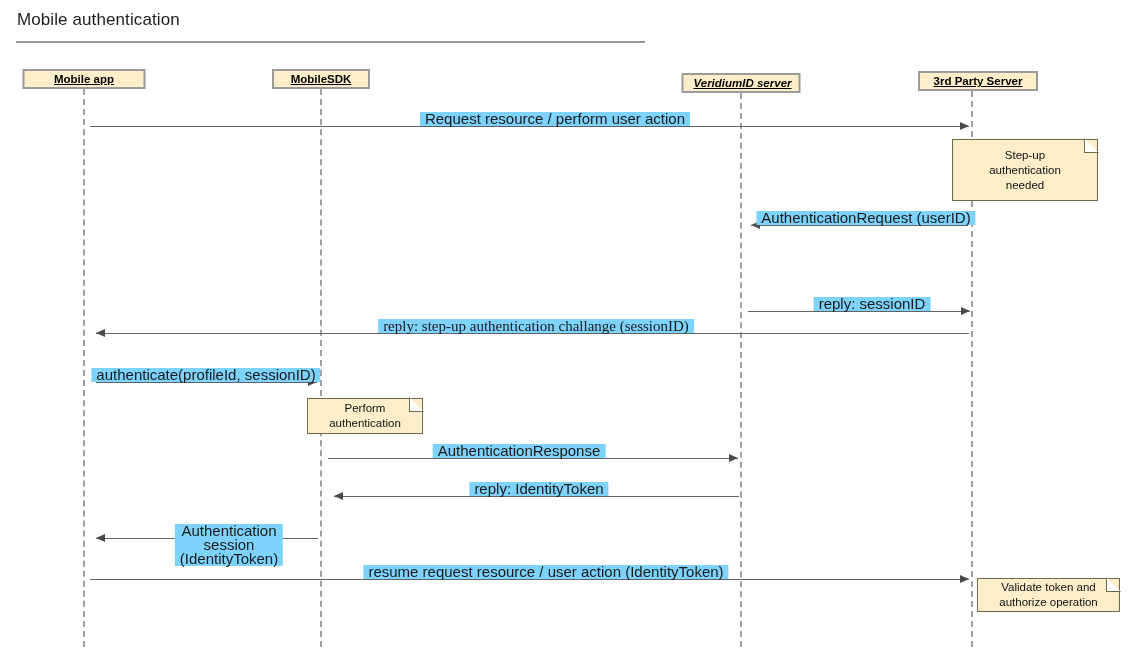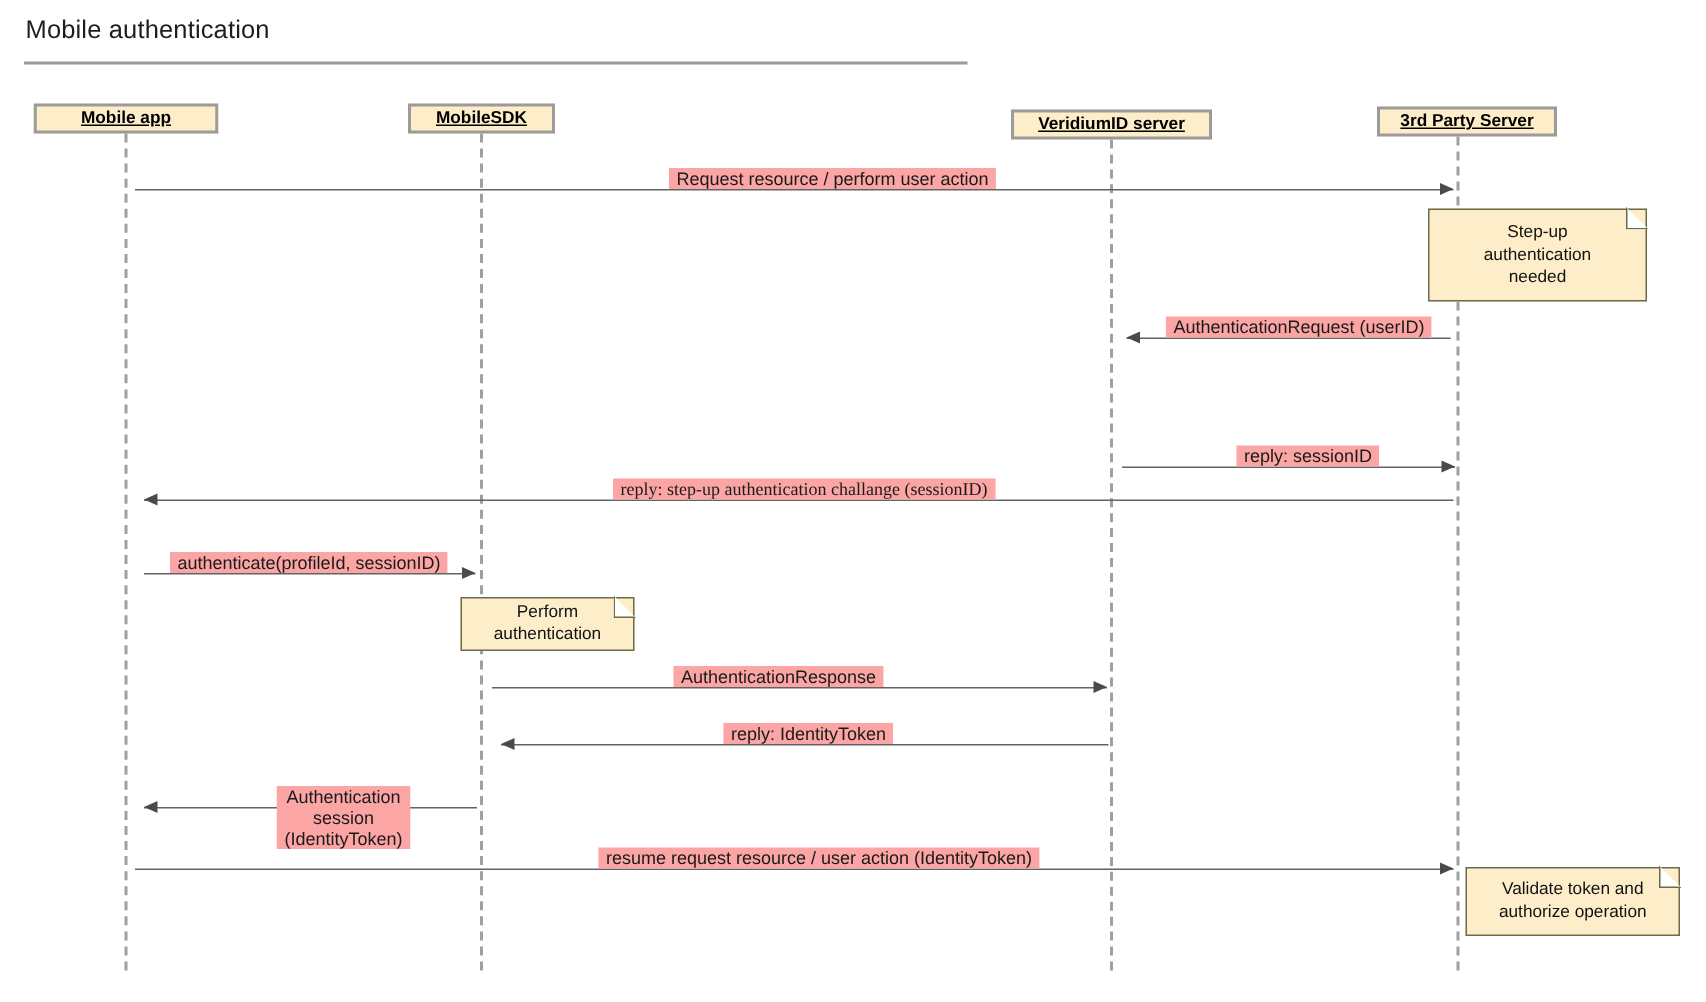--- a/index.html
+++ b/index.html
@@ -88,23 +88,23 @@
   }
   .msg.to-right .head {
     border-left: 9px solid #4a4a4a;
   }
   .msg.to-left .head {
     border-right: 9px solid #4a4a4a;
   }
   .msg .label {
     position: absolute;
     transform: translateX(-50%);
-    background: #fca5a5;
+    background: #7dd3fc;
     padding: 0 5px;
-    font-size: 12px;
+    font-size: 15px;
     color: #1a1a1a;
     white-space: nowrap;
     text-align: center;
     line-height: 14px;
   }
   .msg .label.two-line {
     white-space: normal;
     line-height: 14px;
   }
 
@@ -143,21 +143,21 @@
 
   <div id="diagram-title">Mobile authentication</div>
   <div id="title-divider"></div>
 
   <div class="participant" style="left:84px;  top:69px;  width:123px;">
     <span class="pname">Mobile app</span>
   </div>
   <div class="participant" style="left:321px; top:69px;  width:98px;">
     <span class="pname">MobileSDK</span>
   </div>
-  <div class="participant" style="left:741px; top:73px;  width:134px;">
+  <div class="participant" style="left:741px; top:73px;  width:119px;font-style:italic;">
     <span class="pname">VeridiumID server</span>
   </div>
   <div class="participant" style="left:978px; top:71px;  width:120px;">
     <span class="pname">3rd Party Server</span>
   </div>
 
   <div class="lifeline" style="left:84px;  top:89px;  height:558px;"></div>
   <div class="lifeline" style="left:321px; top:89px;  height:558px;"></div>
   <div class="lifeline" style="left:741px; top:93px;  height:554px;"></div>
   <div class="lifeline" style="left:972px; top:91px;  height:556px;"></div>
@@ -228,21 +228,21 @@
   </div>
 
 
   <div class="note" style="left:307px; top:398px; width:116px; height:36px;">
     <div class="fold-tri"></div>
     <div class="txt">
       <span>Perform authentication</span>
     </div>
   </div>
 
-  <div class="note" style="left:977px; top:578px; width:143px; height:46px;">
+  <div class="note" style="left:977px; top:578px; width:143px; height:34px;">
     <div class="fold-tri"></div>
     <div class="txt">
       <span>Validate token and</span><br>
       <span>authorize operation</span>
     </div>
   </div>
 
 </div>
 
 </body></html>

